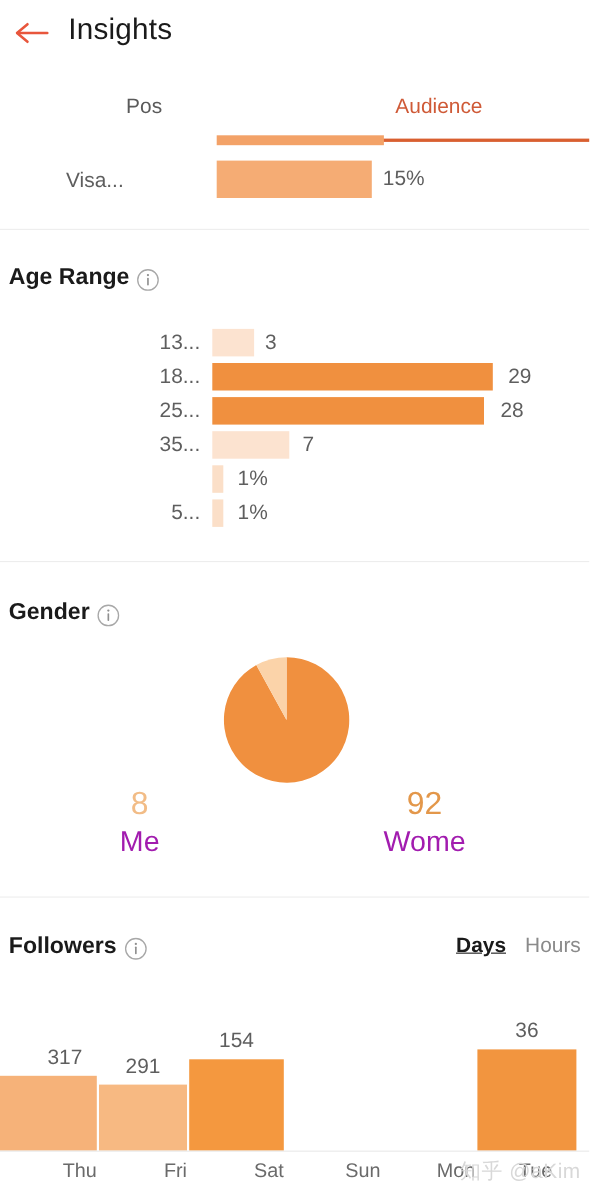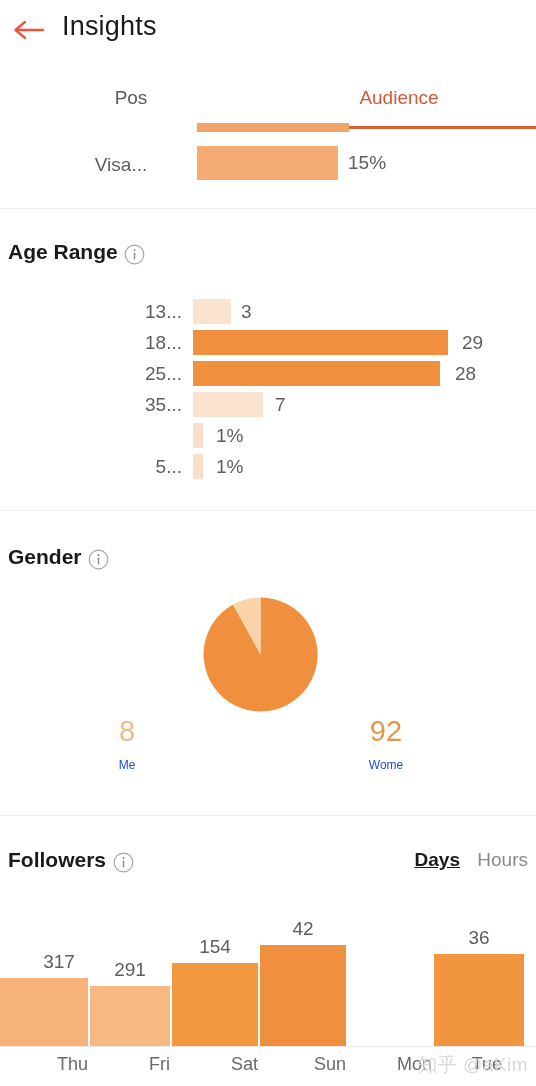--- a/index.html
+++ b/index.html
@@ -39,21 +39,21 @@
 
   
   .clip-region { position: absolute; left: 0; top: 118px; width: 536px; height: 90px; overflow: hidden; }
   .clip-bar-top {
     position: absolute; left: 197px; top: 5px; width: 152px; height: 9px;
     background: #f3a268;
   }
   .clip-row { position: absolute; left: 0; top: 26px; width: 536px; height: 44px; }
   .clip-label {
     position: absolute; left: 60px; top: 10px; width: 122px;
-    text-align: center; font-size: 19px; color: #5e5e5e; white-space: nowrap;
+    text-align: left; font-size: 19px; color: #5e5e5e; white-space: nowrap;
   }
   .clip-bar {
     position: absolute; left: 197px; top: 2px; width: 141px; height: 34px;
     background: #f5ac74;
   }
   .clip-val {
     position: absolute; left: 348px; top: 8px;
     font-size: 19px; color: #5e5e5e; white-space: nowrap;
   }
 
@@ -78,21 +78,21 @@
   .age-bar { position: absolute; left: 193px; top: 3px; height: 25px; }
   .age-val {
     position: absolute; top: 5px; font-size: 19px; color: #5e5e5e; white-space: nowrap;
   }
 
   
   .pie-wrap { position: absolute; left: 203px; top: 597px; width: 115px; height: 115px; }
   .pie-wrap svg { display: block; }
   .gender-stat { position: absolute; top: 712px; width: 150px; text-align: center; }
   .gender-num { font-size: 29px; line-height: 38px; font-weight: 400; }
-  .gender-lbl { font-size: 12px; color: #1d4ed8; line-height: 30px; }
+  .gender-lbl { font-size: 26px; color: #a21caf; line-height: 30px; }
 
   
   .fol-toggle { position: absolute; top: 849px; font-size: 19px; white-space: nowrap; cursor: pointer; }
   .fol-days { right: 76px; color: #1a1a1a; font-weight: bold; text-decoration: underline; }
   .fol-hours { right: 8px; color: #8a8a8a; }
 
   .col-chart { position: absolute; left: 0; top: 905px; width: 536px; height: 141px; }
   .col-item { position: absolute; bottom: 0; }
   .col-bar { position: absolute; left: 0; bottom: 0; width: 100%; }
   .col-val {
@@ -240,24 +240,20 @@
       <div class="col-val" style="top:-27px;padding-left:30px;">317</div>
     </div>
     <div class="col-item" style="left:90px;width:80px;height:60px;">
       <div class="col-bar" style="height:60px;background:#f7b982;"></div>
       <div class="col-val" style="top:-27px;">291</div>
     </div>
     <div class="col-item" style="left:172px;width:86px;height:83px;">
       <div class="col-bar" style="height:83px;background:#f4983f;"></div>
       <div class="col-val" style="top:-27px;">154</div>
     </div>
-    <div class="col-item" style="left:260px;width:86px;height:101px;">
-      <div class="col-bar" style="height:101px;background:#f0903f;"></div>
-      <div class="col-val" style="top:-27px;">42</div>
-    </div>
     <div class="col-item" style="left:434px;width:90px;height:92px;">
       <div class="col-bar" style="height:92px;background:#f2953f;"></div>
       <div class="col-val" style="top:-27px;">36</div>
     </div>
   </div>
 
   <div class="axis-line"></div>
 
   <div class="col-axis">
     <div class="col-tick" style="left:0px;width:88px;">Thu</div>

